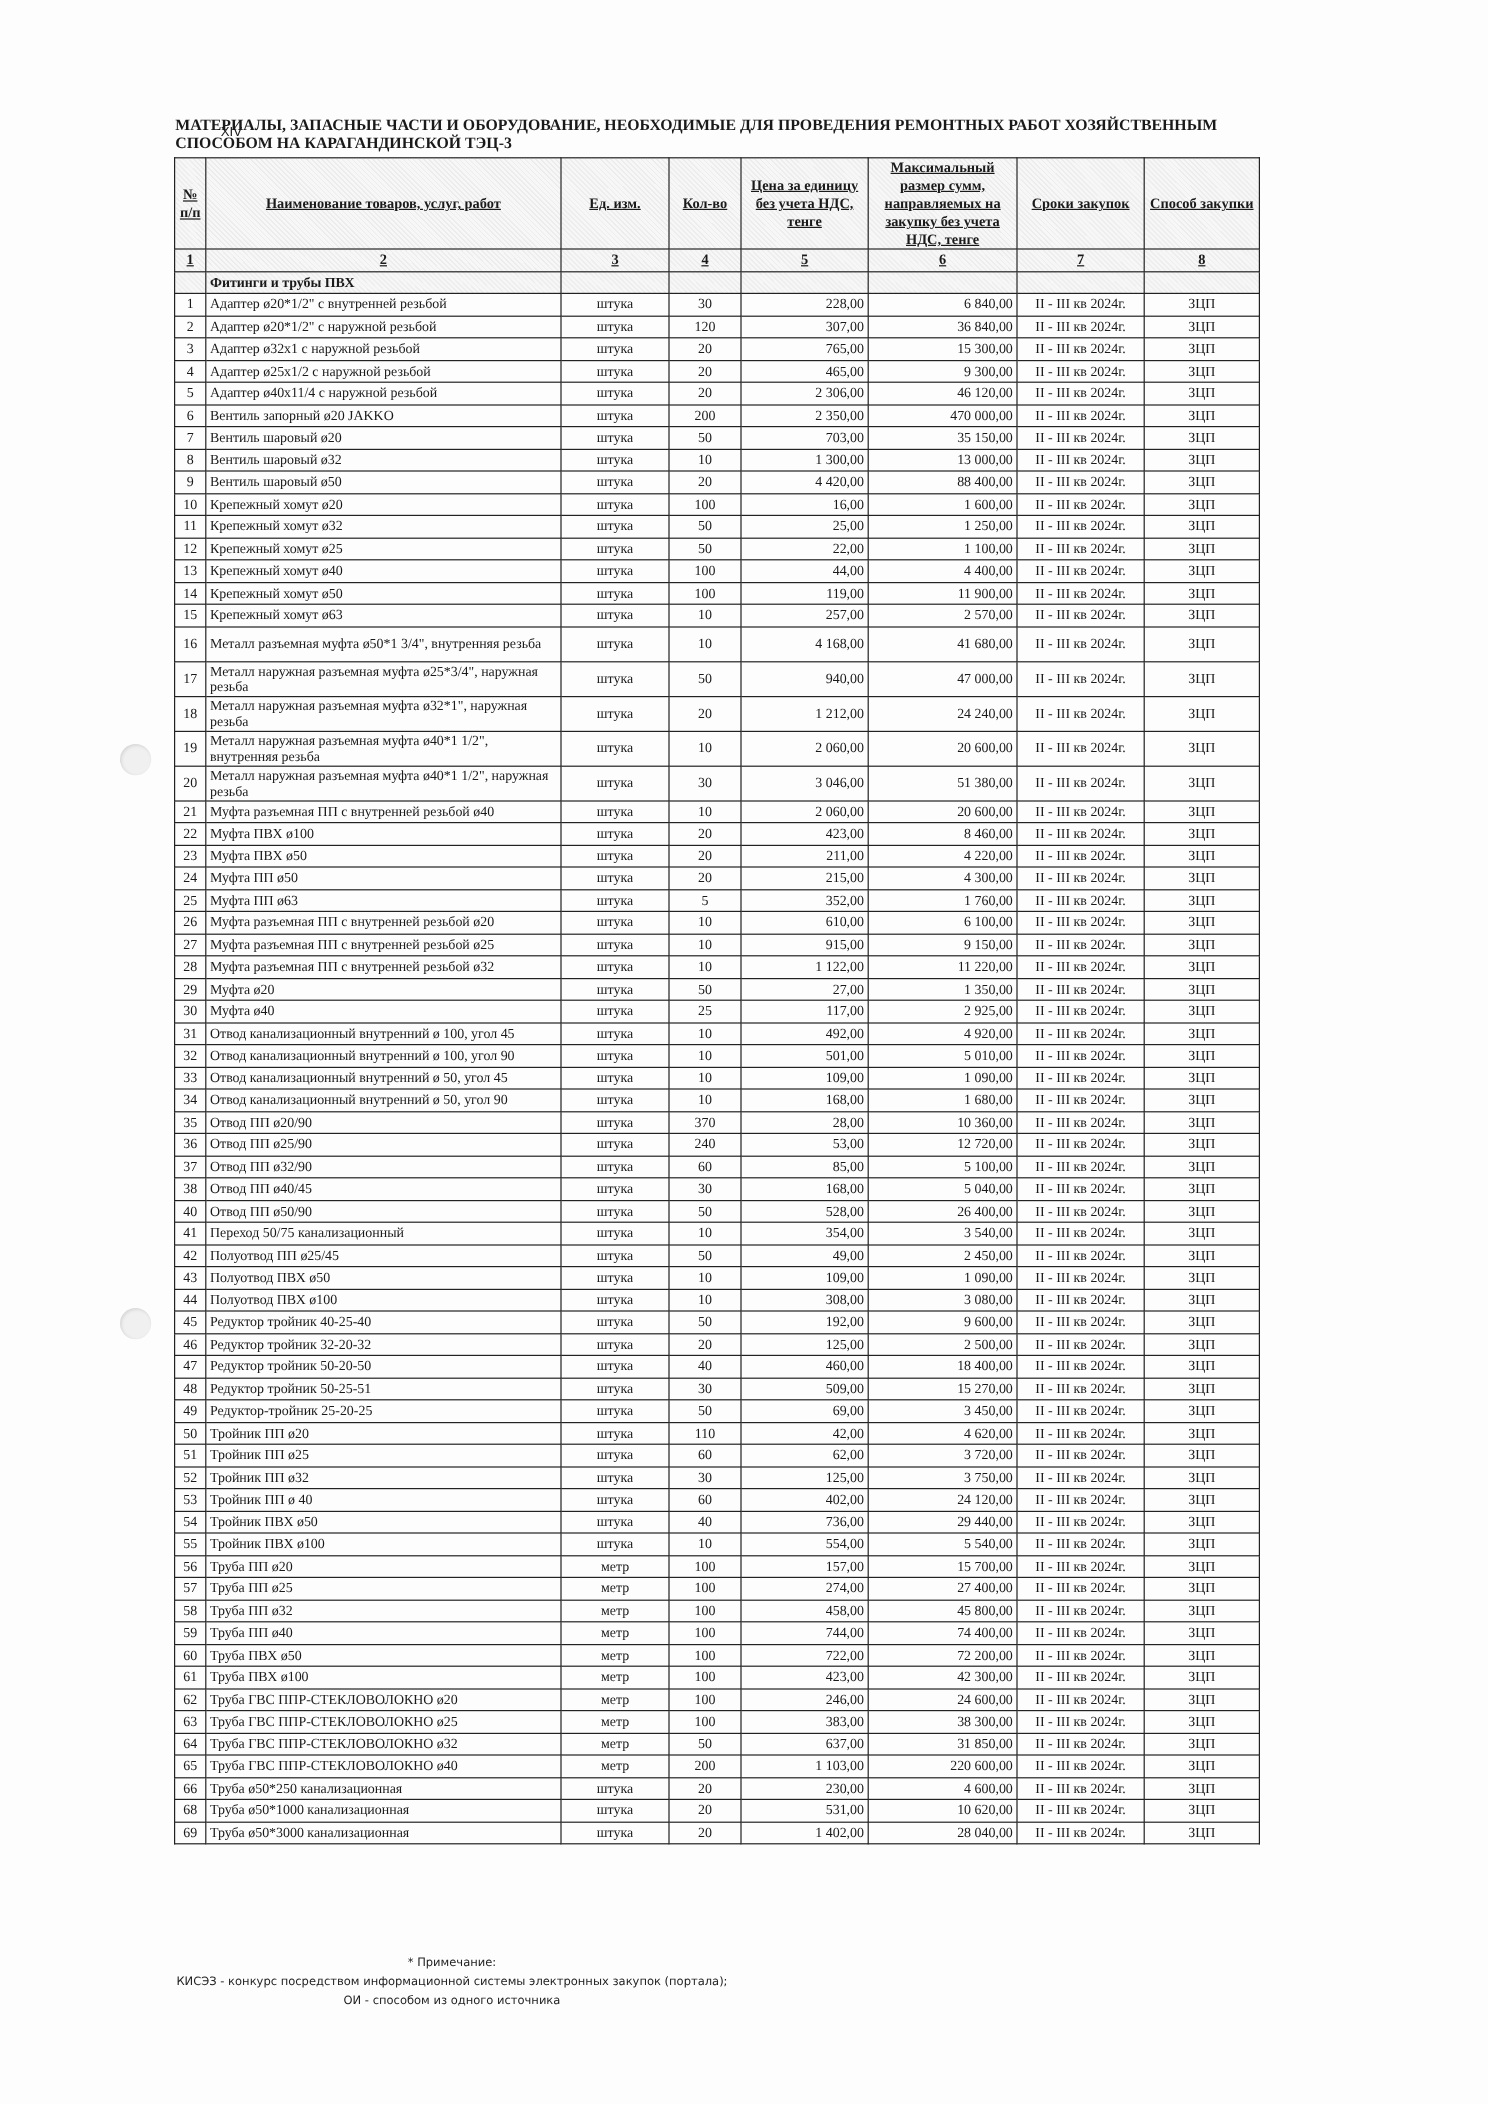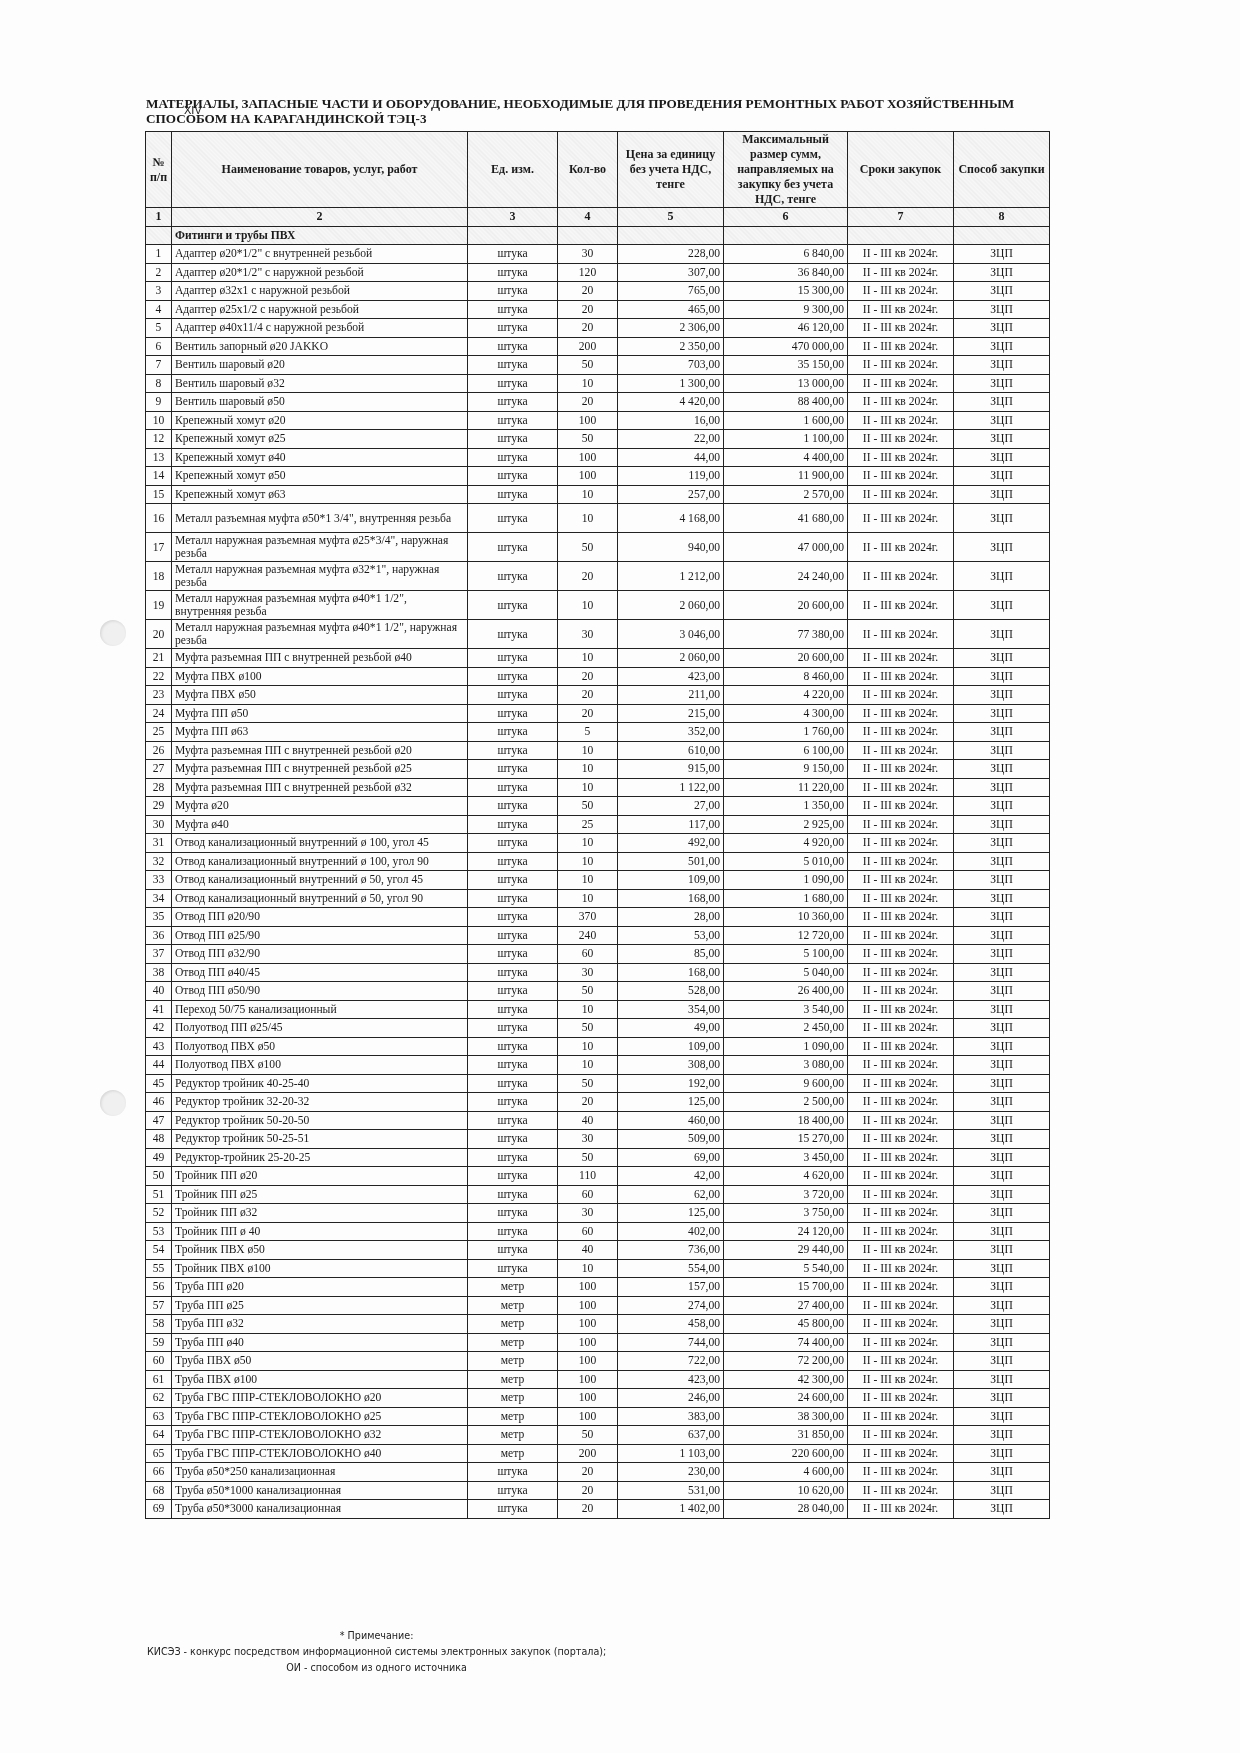--- a/index.html
+++ b/index.html
@@ -15,20 +15,21 @@
   table.grid {
     position: absolute; left: 145px; top: 131px; width: 904px;
     border-collapse: collapse; table-layout: fixed; font-size: 11.6px;
   }
   table.grid td, table.grid th {
     border: 1px solid #222; padding: 0 3px; height: 17.5px; line-height: 13px; white-space: nowrap; overflow: hidden;
   }
   table.grid th {
     font-weight: bold; font-size: 12px; text-align: center; white-space: normal; line-height: 15px;
     background: repeating-linear-gradient(45deg, #ececec 0 1px, #f7f7f7 1px 3px);
+    text-decoration: underline;
   }
   .head-row th { height: 90px; }
   .num-row th { height: 12px; line-height: 11px; font-size: 11px; }
   .sect-row td { background: repeating-linear-gradient(45deg, #ececec 0 1px, #f7f7f7 1px 3px); font-weight: bold; height: 14px; }
   td.c-idx { text-align: center; }
   td.c-name { text-align: left; }
   td.c-unit { text-align: center; }
   td.c-qty { text-align: center; }
   td.c-price, td.c-total { text-align: right; padding-right: 6px; }
   td.c-term { text-align: center; }
@@ -186,20 +187,30 @@
         <td class="c-idx">10</td>
         <td class="c-name">Крепежный хомут  ø20</td>
         <td class="c-unit">штука</td>
         <td class="c-qty">100</td>
         <td class="c-price">16,00</td>
         <td class="c-total">1 600,00</td>
         <td class="c-term">II - III кв 2024г.</td>
         <td class="c-method">ЗЦП</td>
       </tr>
       <tr>
+        <td class="c-idx">11</td>
+        <td class="c-name">Крепежный хомут  ø32</td>
+        <td class="c-unit">штука</td>
+        <td class="c-qty">50</td>
+        <td class="c-price">25,00</td>
+        <td class="c-total">1 250,00</td>
+        <td class="c-term">II - III кв 2024г.</td>
+        <td class="c-method">ЗЦП</td>
+      </tr>
+      <tr>
         <td class="c-idx">12</td>
         <td class="c-name">Крепежный хомут ø25</td>
         <td class="c-unit">штука</td>
         <td class="c-qty">50</td>
         <td class="c-price">22,00</td>
         <td class="c-total">1 100,00</td>
         <td class="c-term">II - III кв 2024г.</td>
         <td class="c-method">ЗЦП</td>
       </tr>
       <tr>
@@ -271,21 +282,21 @@
         <td class="c-total">20 600,00</td>
         <td class="c-term">II - III кв 2024г.</td>
         <td class="c-method">ЗЦП</td>
       </tr>
       <tr class="tall">
         <td class="c-idx">20</td>
         <td class="c-name">Металл наружная разъемная муфта  ø40*1 1/2", наружная резьба</td>
         <td class="c-unit">штука</td>
         <td class="c-qty">30</td>
         <td class="c-price">3 046,00</td>
-        <td class="c-total">77 380,00</td>
+        <td class="c-total">51 380,00</td>
         <td class="c-term">II - III кв 2024г.</td>
         <td class="c-method">ЗЦП</td>
       </tr>
       <tr>
         <td class="c-idx">21</td>
         <td class="c-name">Муфта разъемная ПП с внутренней резьбой ø40</td>
         <td class="c-unit">штука</td>
         <td class="c-qty">10</td>
         <td class="c-price">2 060,00</td>
         <td class="c-total">20 600,00</td>

